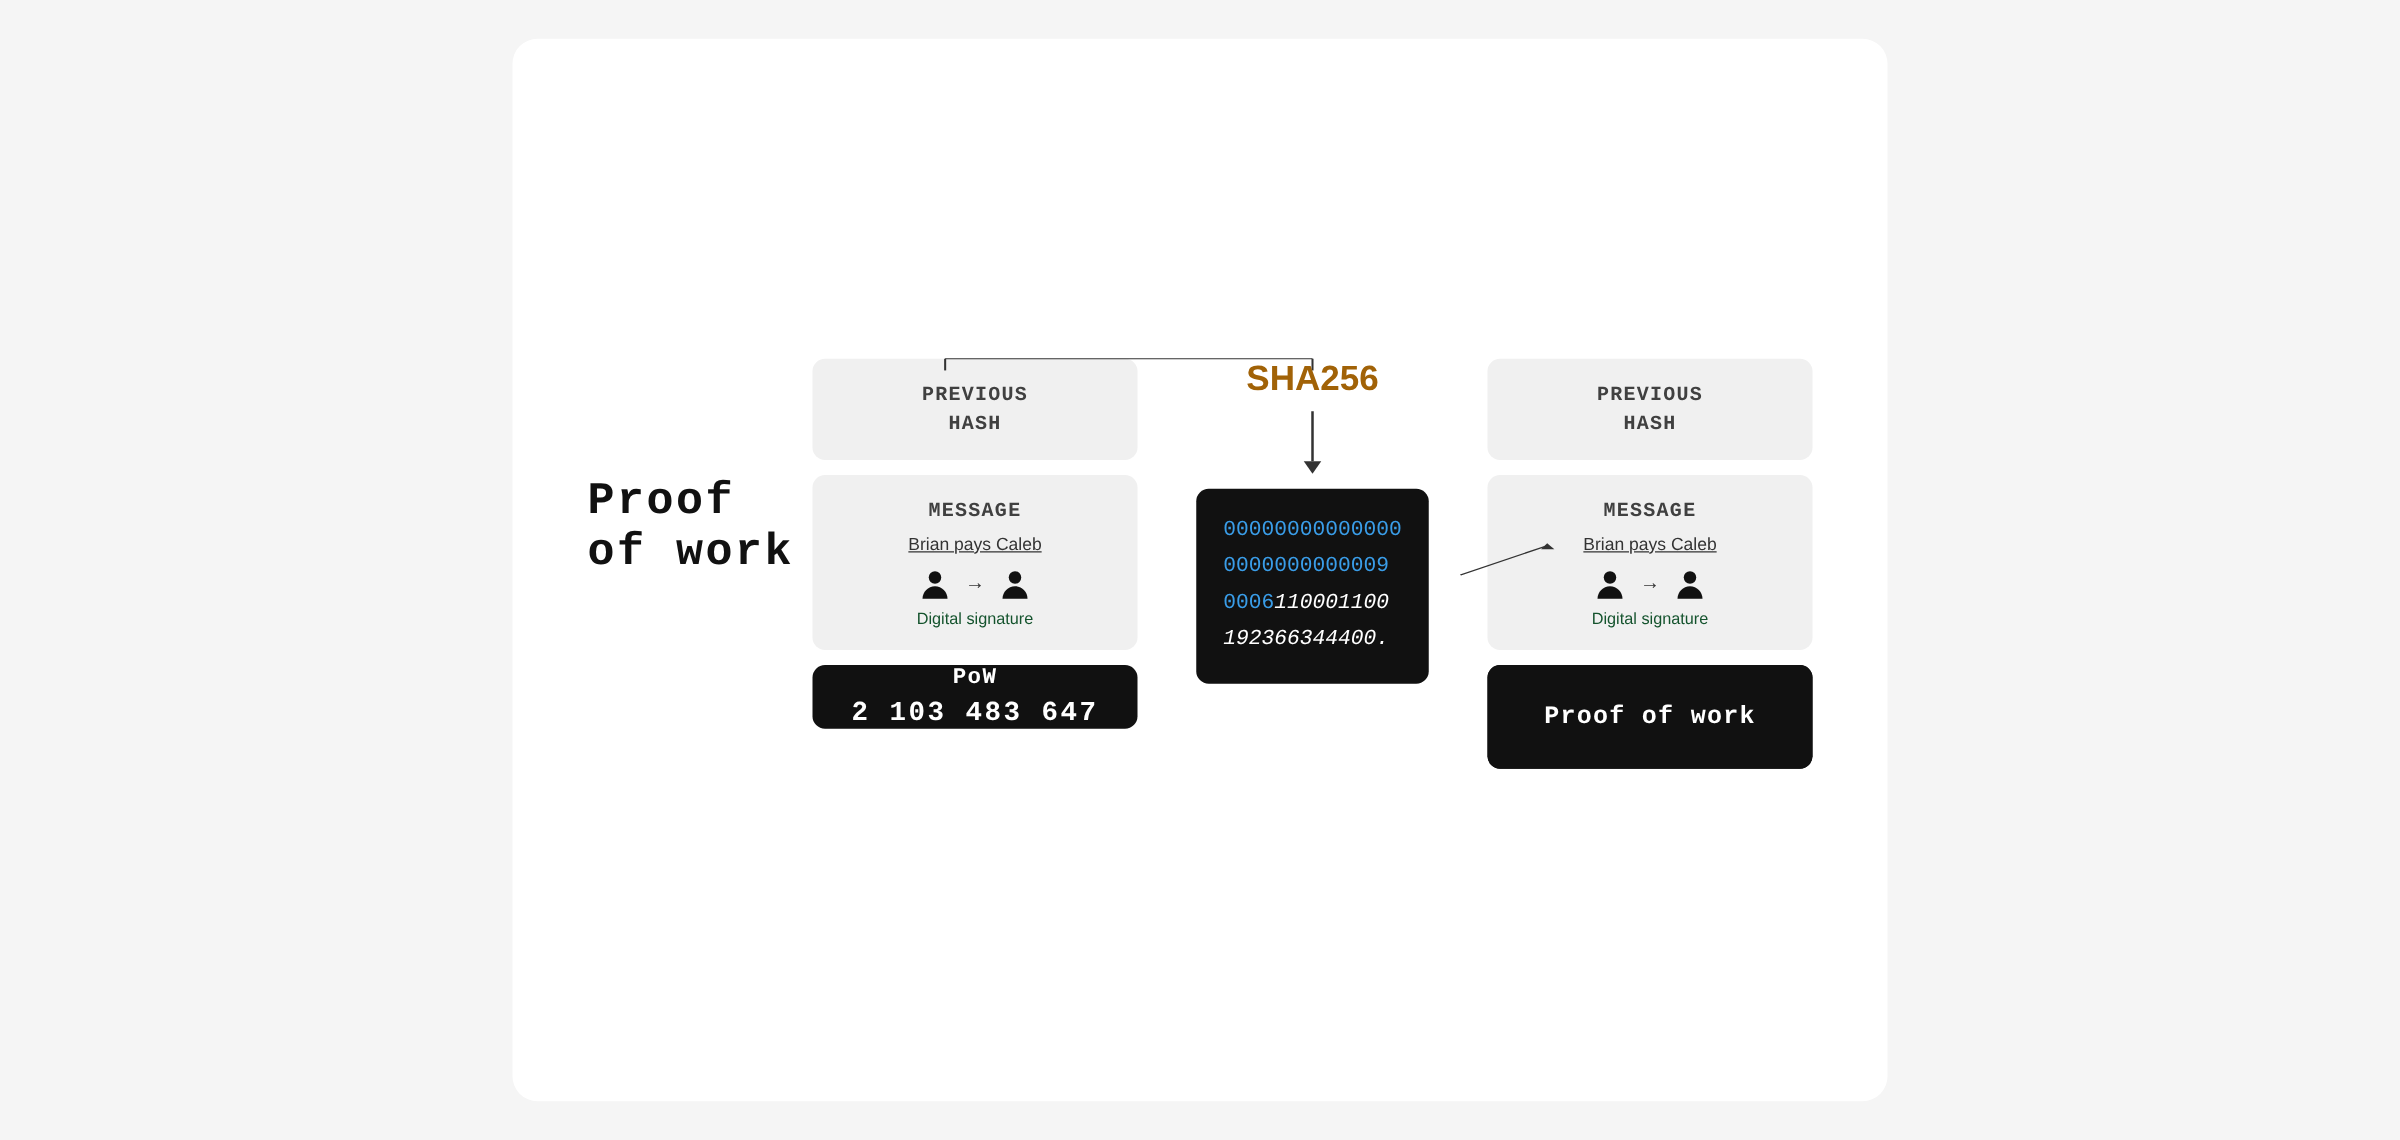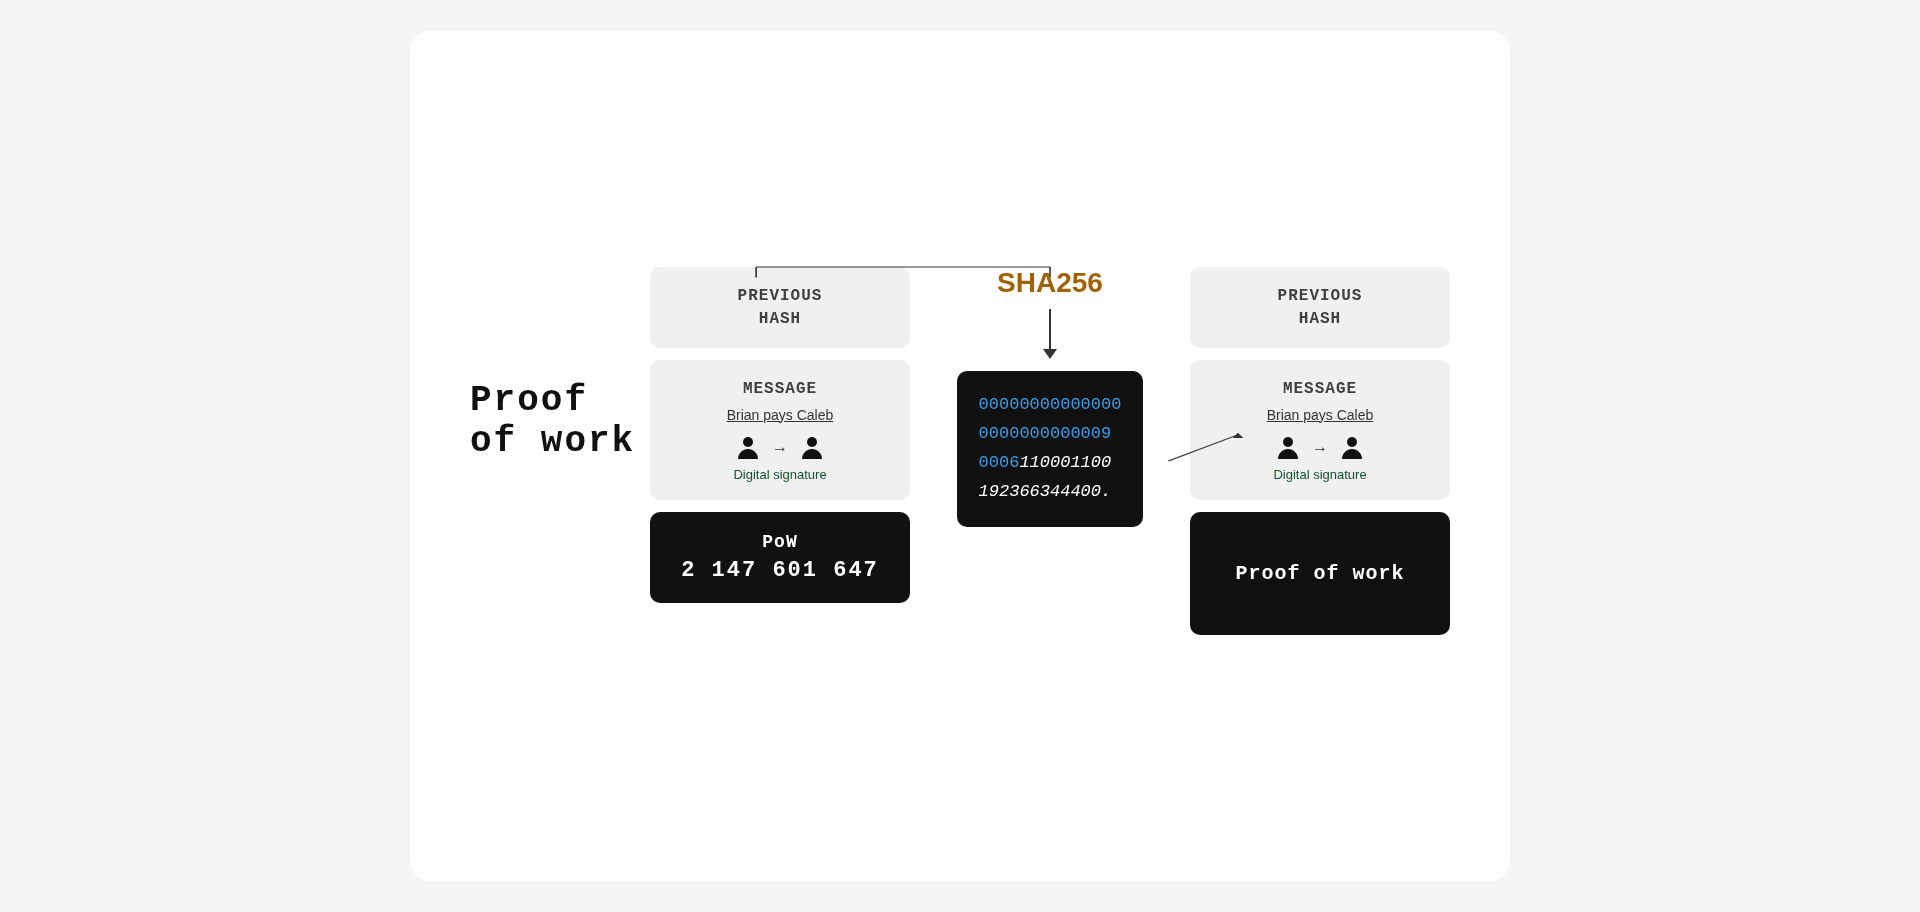--- a/index.html
+++ b/index.html
@@ -93,21 +93,20 @@
     }
 
     .block-card-sig {
       font-size: 13px;
       color: #14532d;
     }
 
     .block-pow {
       background: #111;
       border-radius: 10px;
-      padding: 20px;
       text-align: center;
       color: #fff;
     }
 
     .pow-title {
       font-family: 'Courier New', Courier, monospace;
       font-size: 18px;
       font-weight: 700;
       letter-spacing: 1px;
       margin-bottom: 6px;
@@ -244,21 +243,21 @@
           <svg class="person-icon" viewBox="0 0 28 28" fill="#111">
             <circle cx="14" cy="9" r="5"></circle>
             <path d="M4 26c0-5.5 4.5-10 10-10s10 4.5 10 10H4z"></path>
           </svg>
         </div>
         <div class="block-card-sig">Digital signature</div>
       </div>
 
       <div class="block-pow">
         <div class="pow-title">PoW</div>
-        <div class="pow-number">2 147 601 647</div>
+        <div class="pow-number">2 103 483 647</div>
       </div>
     </div>
 
     <div class="sha-column">
       <div class="sha-title">SHA256</div>
 
       <div class="arrow-down">
         <div class="arrow-line-v" style="height: 40px;"></div>
         <div class="arrow-head-down"></div>
       </div>

